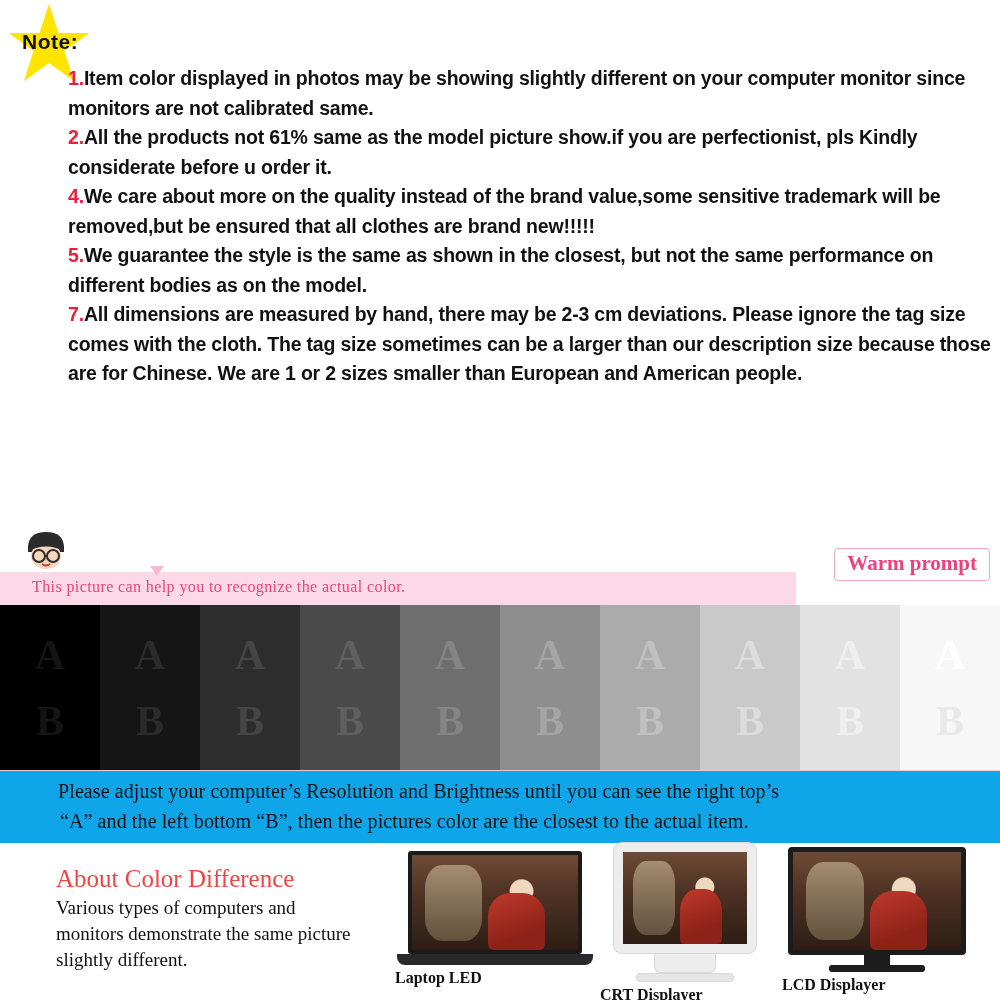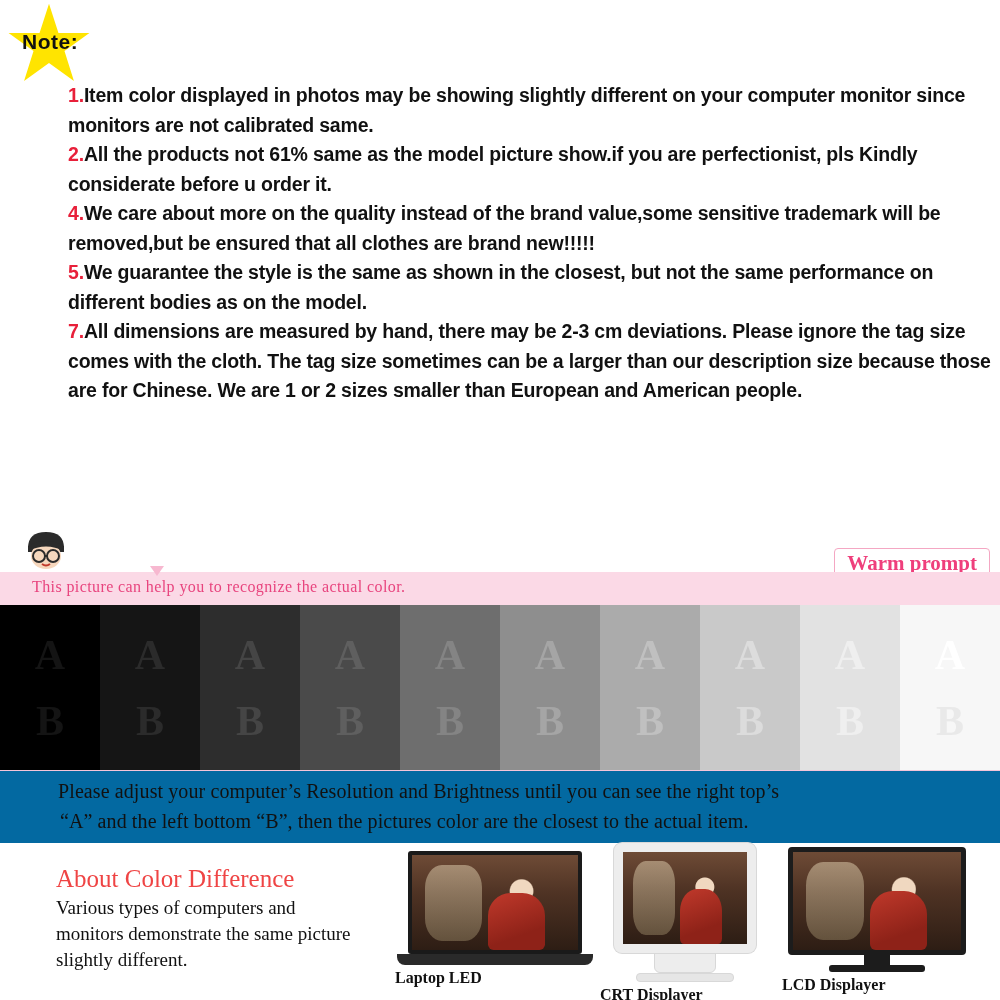--- a/index.html
+++ b/index.html
@@ -31,21 +31,21 @@
   #note-title {
     position: absolute;
     left: 22px; top: 30px;
     font-size: 21px;
     font-weight: bold;
     color: #111111;
     letter-spacing: 0.5px;
   }
   #note-list {
     position: absolute;
-    left: 68px; top: 81px;
+    left: 68px; top: 64px;
     width: 925px;
   }
   .note-item {
     font-size: 19.5px;
     line-height: 29.5px;
     color: #111111;
     font-weight: bold;
     letter-spacing: -0.2px;
   }
   .note-num {
@@ -67,21 +67,21 @@
     font-family: "Liberation Serif", serif;
     font-weight: bold;
     font-size: 21px;
     background: #ffffff;
   }
 
   
   #pink-strip {
     position: absolute;
     left: 0; top: 572px;
-    width: 1000px; height: 33px;
+    width: 796px; height: 33px;
     background: #fbd9e6;
   }
   #pink-strip-text {
     position: absolute;
     left: 32px; top: 6px;
     font-family: "Liberation Serif", serif;
     font-size: 16px;
     color: #e8447e;
     letter-spacing: 0.4px;
   }
@@ -123,21 +123,21 @@
     font-family: "Liberation Serif", serif;
     font-size: 42px;
     font-weight: bold;
   }
 
   
   #adjust-box {
     position: absolute;
     left: 0; top: 770px;
     width: 1000px; height: 73px;
-    background: #0369a1;
+    background: #0ea5e9;
     border-top: 1px solid #f3c5d9;
     border-bottom: 1px solid #f3c5d9;
   }
   .adjust-line {
     position: absolute;
     font-family: "Liberation Serif", serif;
     font-size: 20px;
     color: #111111;
     letter-spacing: 0.1px;
   }

